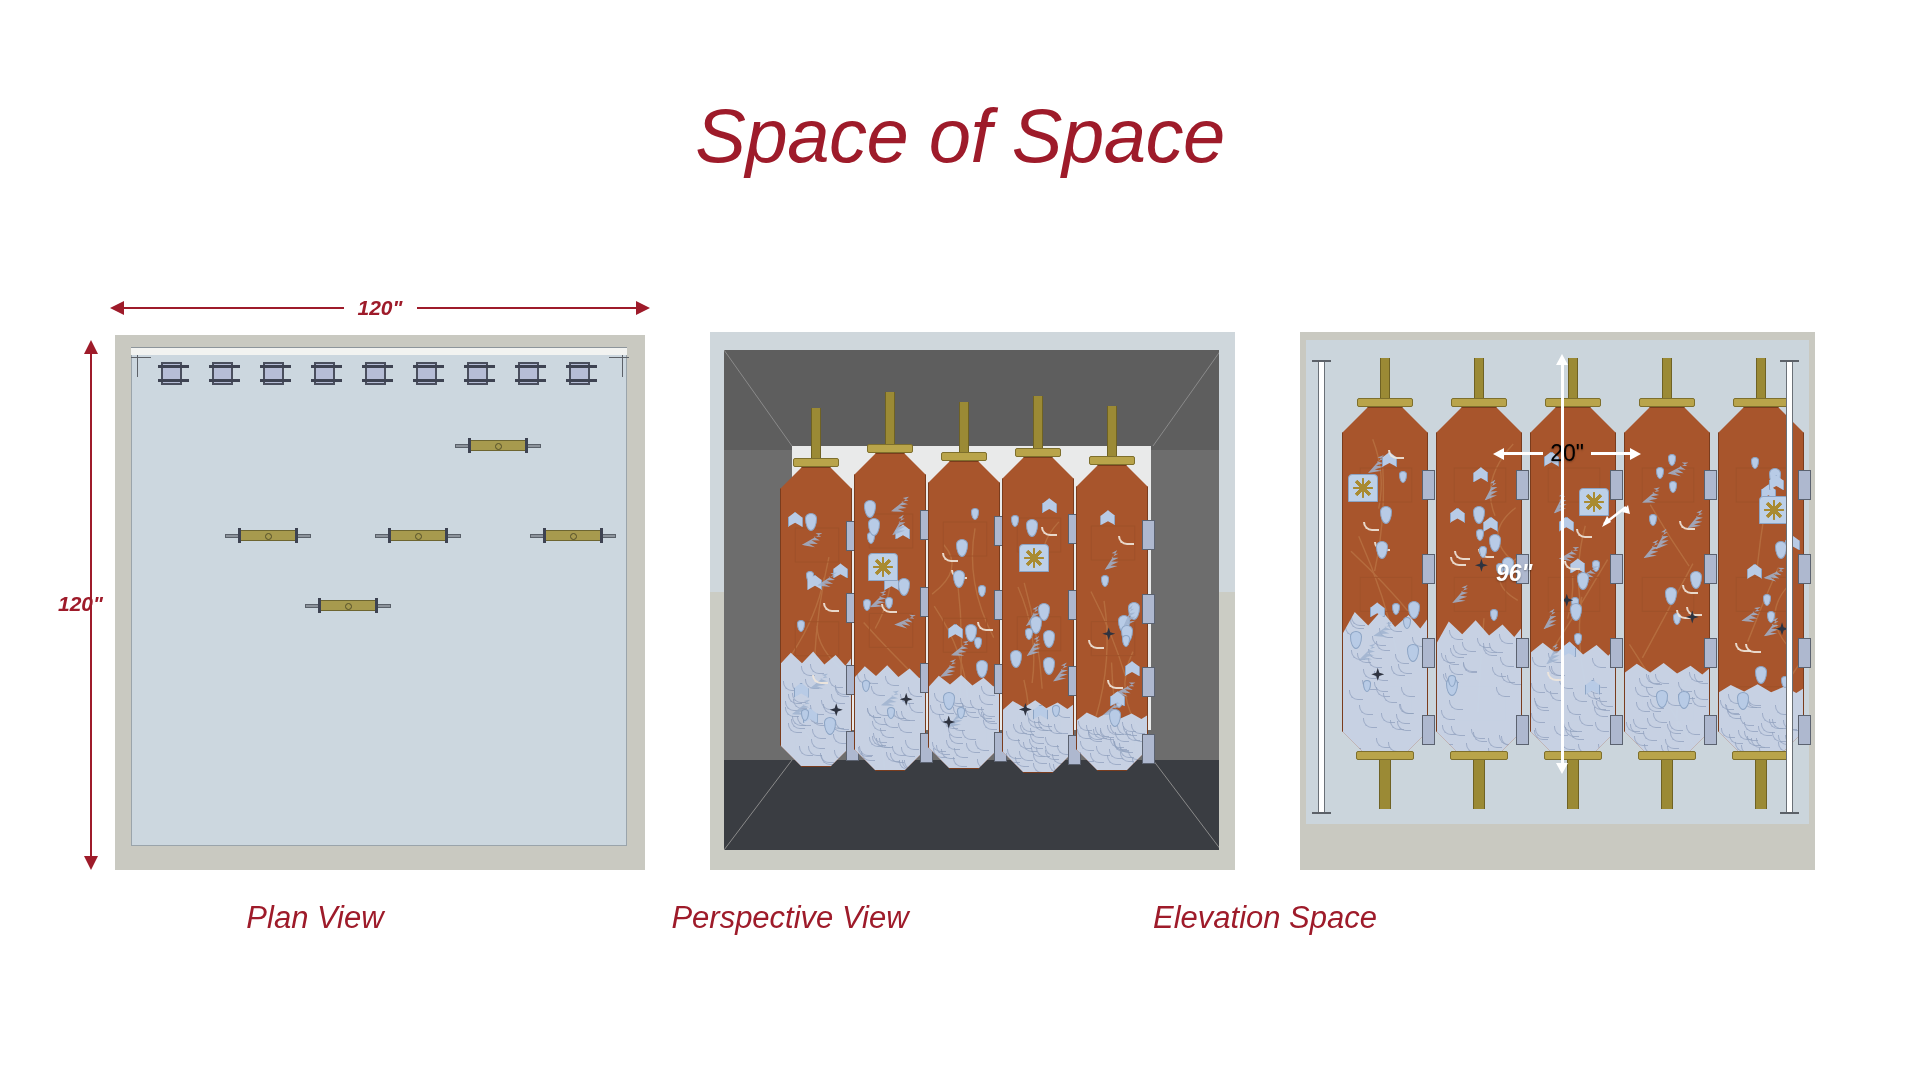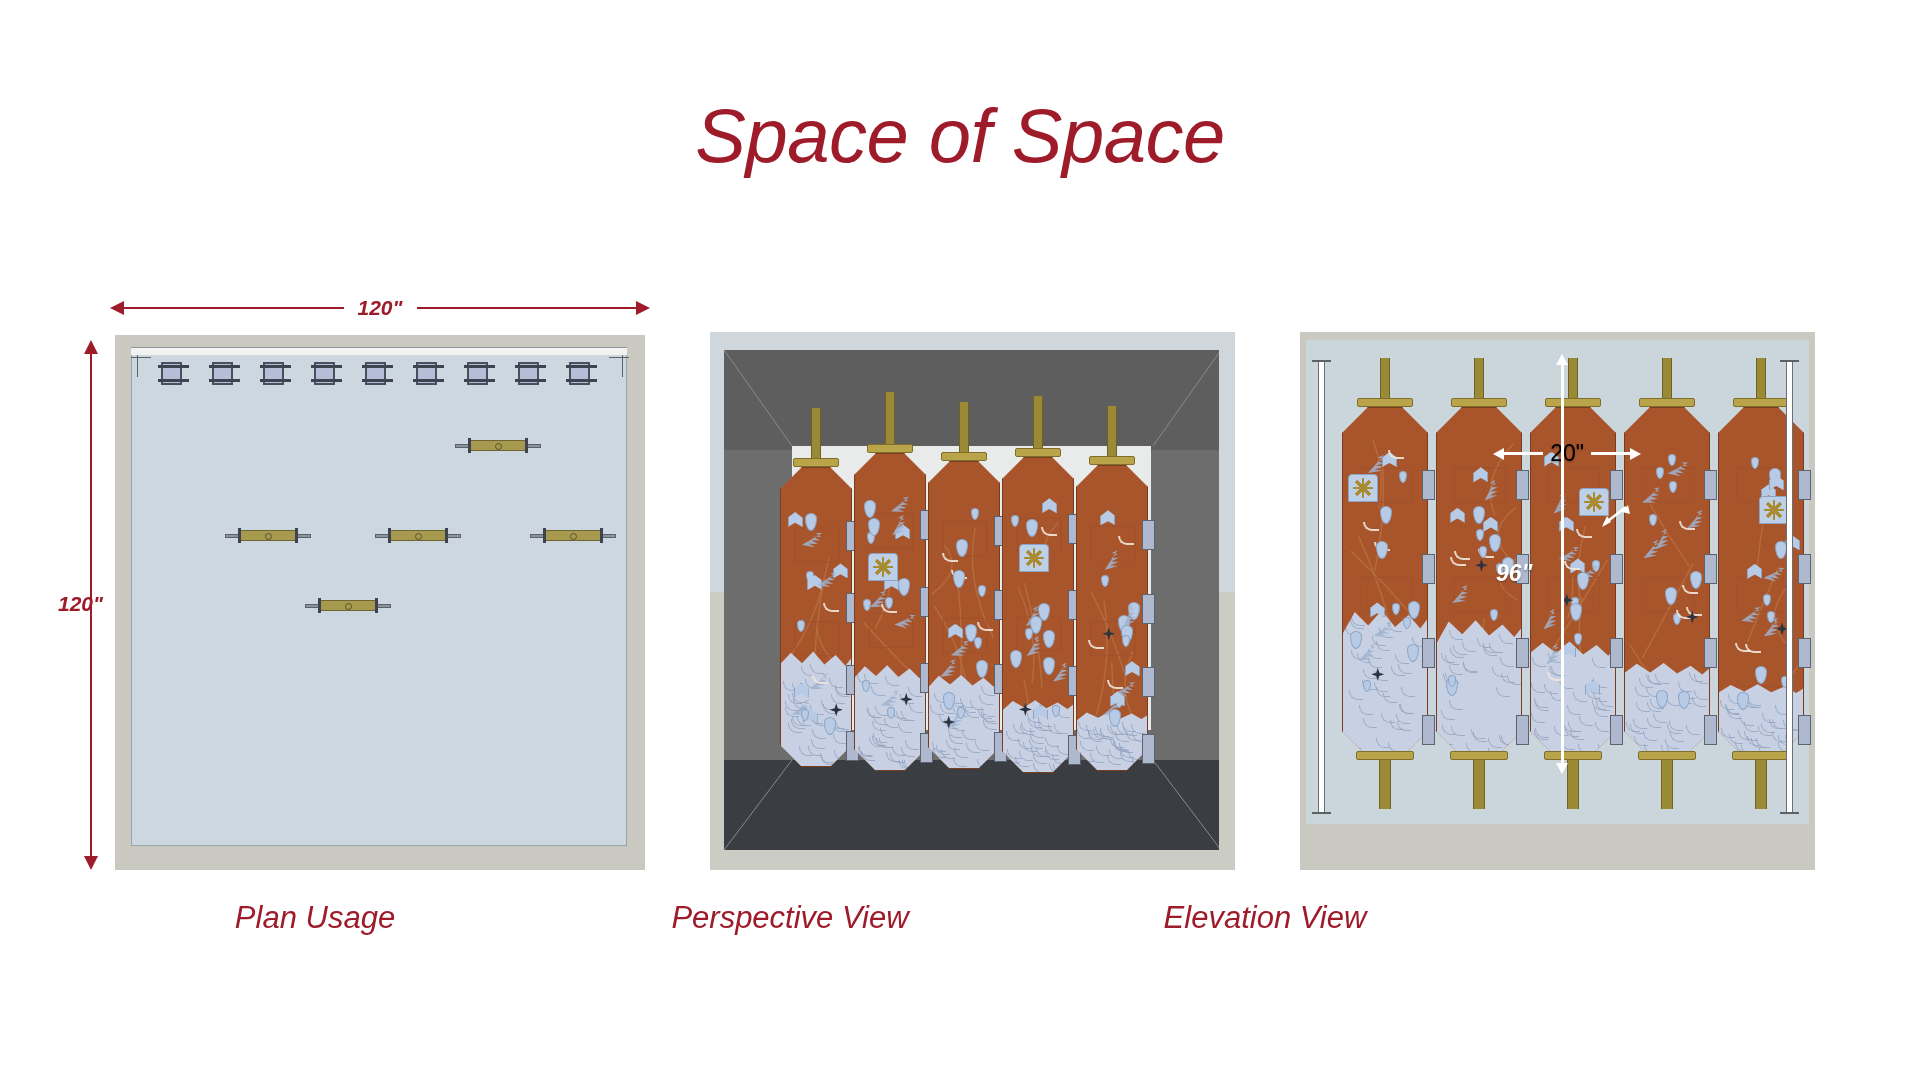--- a/index.html
+++ b/index.html
@@ -1090,17 +1090,17 @@
     </div>
     <div class="wdim-v-txt" style="left:196px;top:228px;">96"</div>
 
     <svg style="position:absolute;left:300px;top:170px;" width="34" height="30">
       <path d="M4 22 L26 5" stroke="#fff" stroke-width="2.5" fill="none"></path>
       <path d="M2 25 L11 20 L7 14 Z" fill="#fff"></path>
       <path d="M28 3 L22 10 L30 12 Z" fill="#fff"></path>
     </svg>
   </div>
 
-  <div class="caption cap-plan">Plan Usage</div>
+  <div class="caption cap-plan">Plan View</div>
   <div class="caption cap-persp">Perspective View</div>
-  <div class="caption cap-elev">Elevation View</div>
+  <div class="caption cap-elev">Elevation Space</div>
 
 </div>
 
 </body></html>

